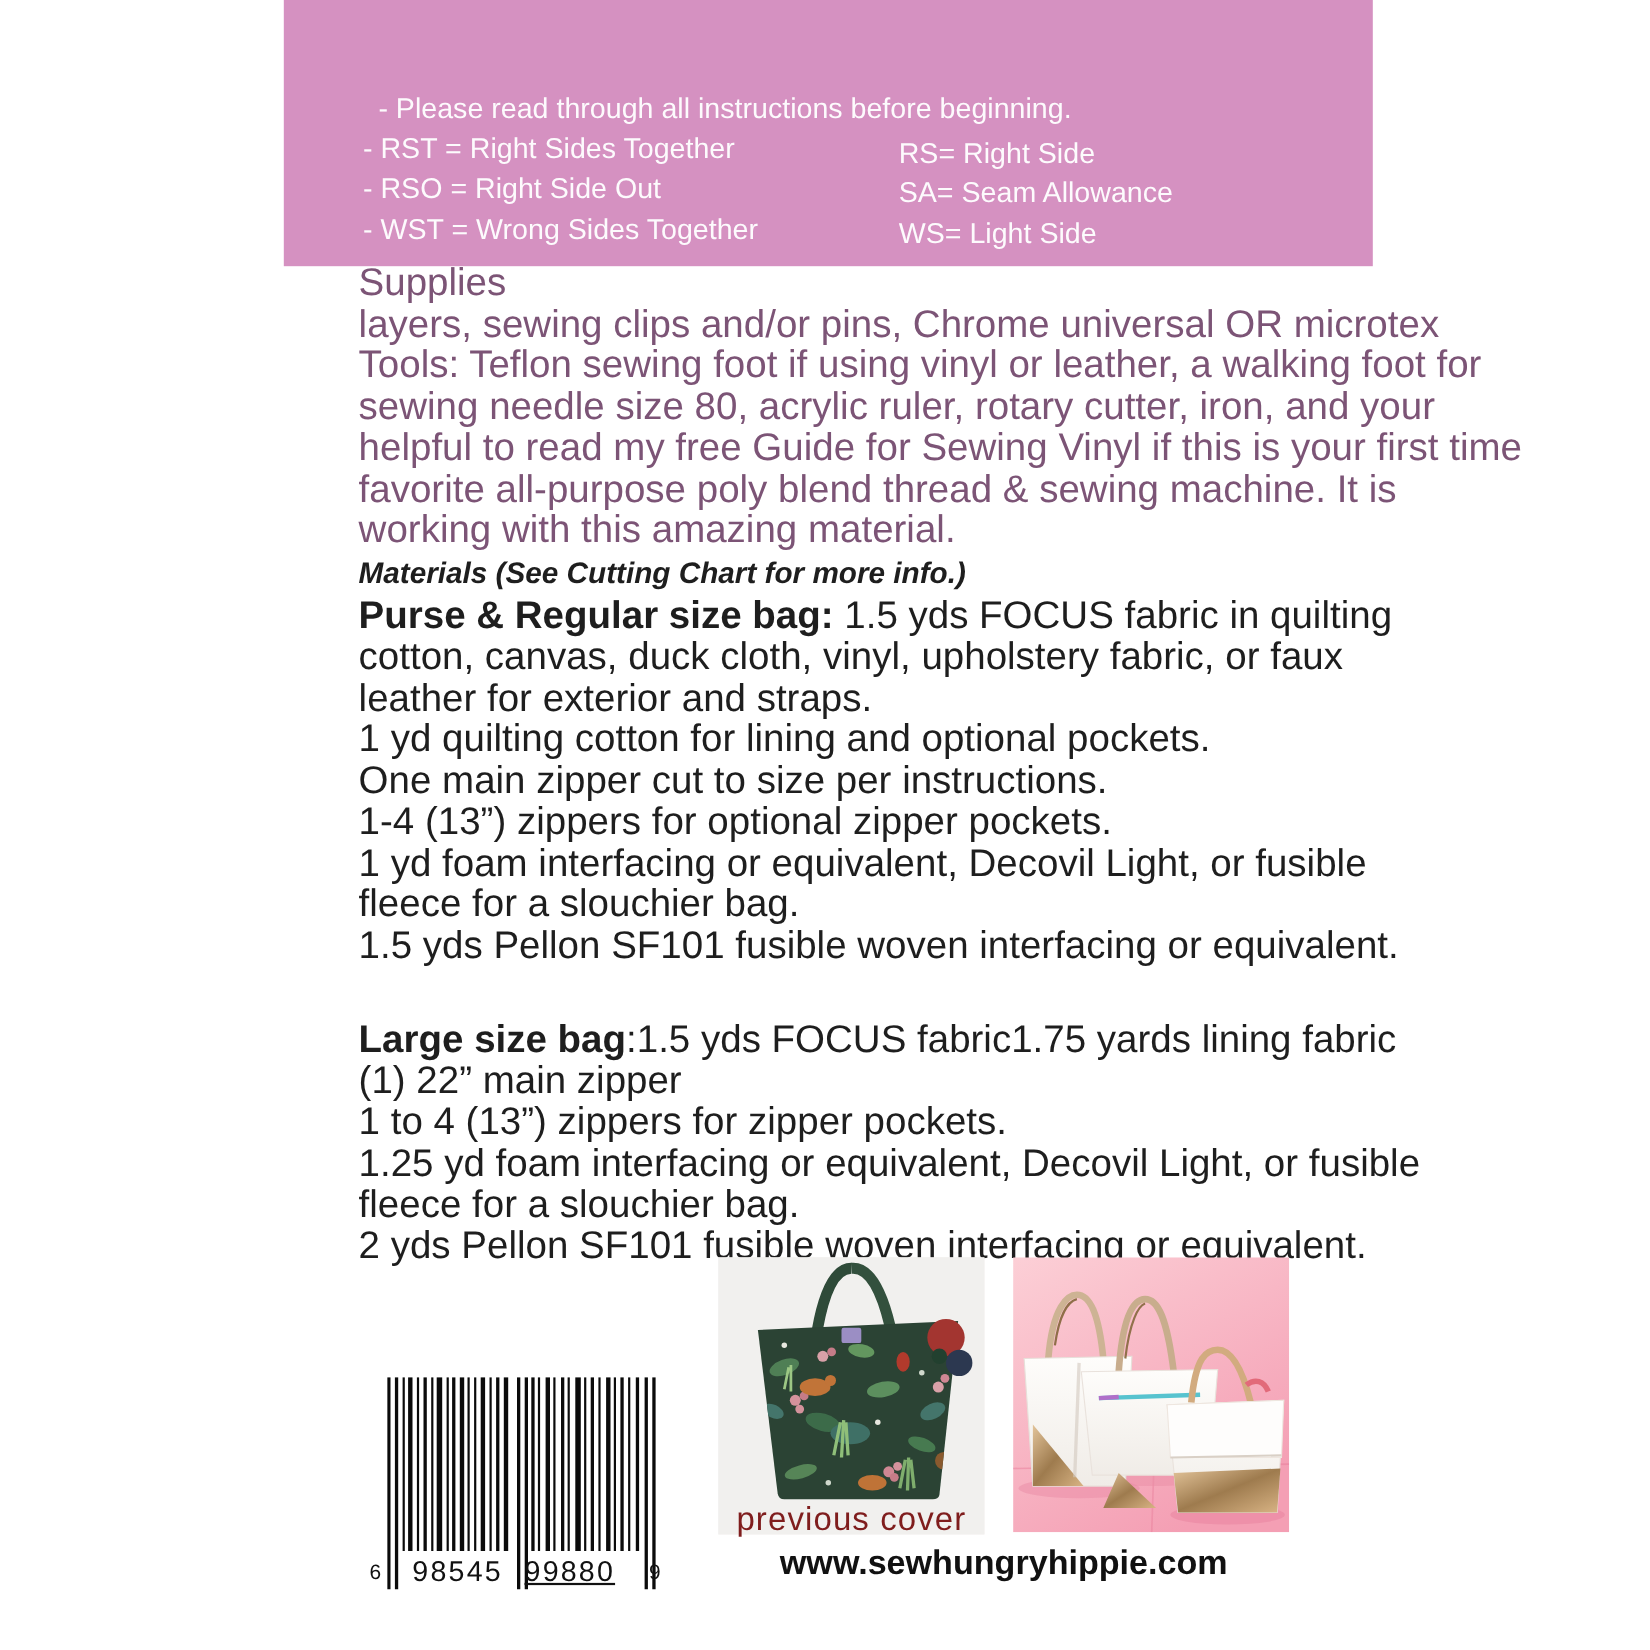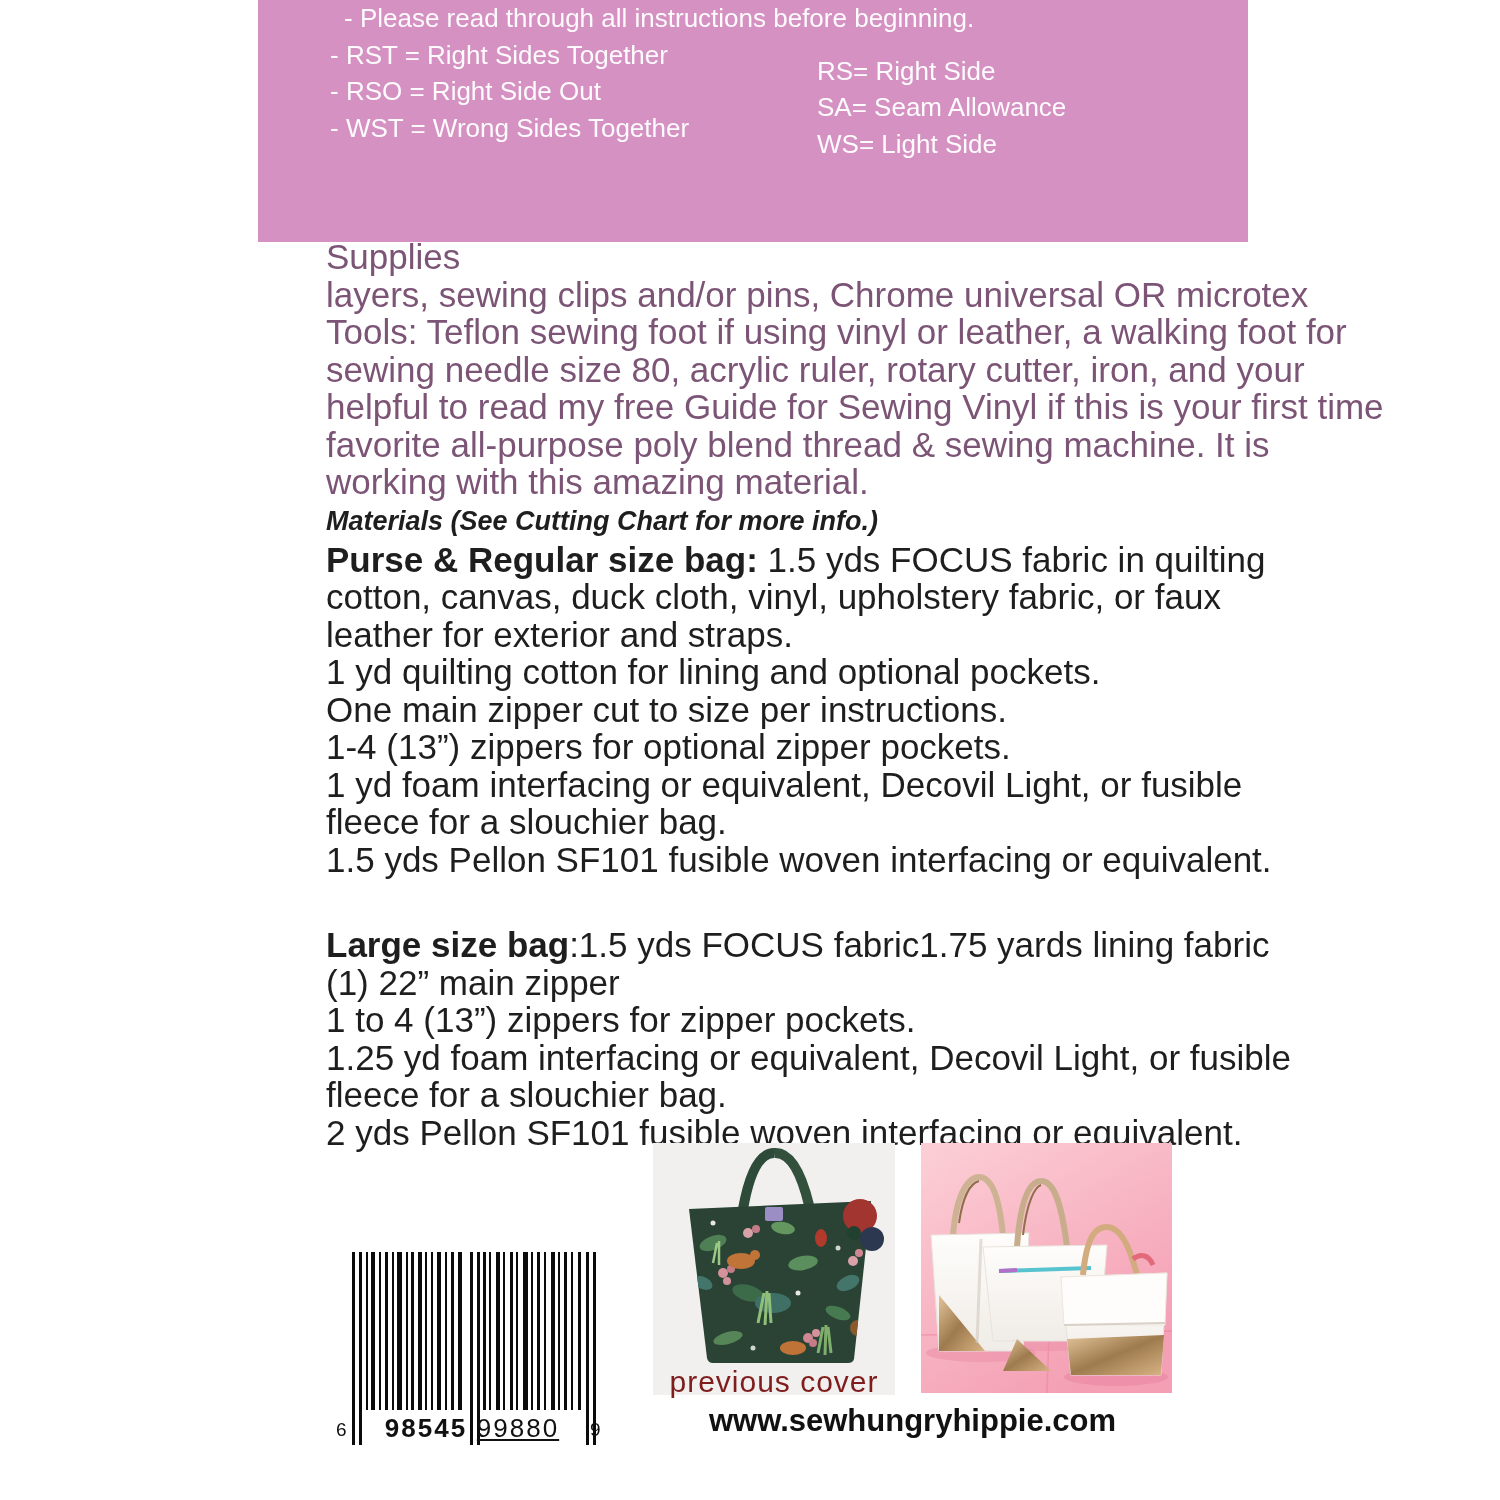--- a/index.html
+++ b/index.html
@@ -1,41 +1,41 @@
 <!DOCTYPE html>
 <html><head>
 <meta charset="utf-8">
 <style>
   html,body{margin:0;padding:0;background:#ffffff;}
   .page{position:relative;width:1500px;height:1500px;background:#ffffff;overflow:hidden;
         font-family:"Liberation Sans", sans-serif;color:#222;}
   .line{white-space:nowrap;line-height:37.5px;font-size:35px;}
   
   .pink-panel{position:absolute;left:258px;top:0;width:990px;height:242px;background:#d591c1;
-              color:#fdfbfd;box-sizing:border-box;}
+              color:#fdfbfd;padding-top:80px;box-sizing:border-box;}
   .pink-panel .pline{white-space:nowrap;line-height:36.5px;font-size:26px;position:relative;}
   .pink-panel .intro{margin-left:86px;}
   .pink-panel .col-left{margin-left:72px;}
-  .pink-panel .col-right{position:absolute;left:559px;top:16px;}
+  .pink-panel .col-right{position:absolute;left:559px;top:4px;}
   
   .supplies{position:absolute;left:326px;top:238px;color:#7c5476;}
   
   .materials{position:absolute;left:326px;top:503px;color:#1e1e1e;}
   .materials .heading{font-weight:bold;font-style:italic;font-size:27px;}
   .large-bag{position:absolute;left:326px;top:926px;color:#1e1e1e;}
   b.lead{font-weight:bold;}
   
   .barcode-block{position:absolute;left:336px;top:1205px;width:276px;height:245px;}
   .sku{position:absolute;left:0;top:0;width:100%;text-align:center;font-size:30px;color:#2a2a2a;
        letter-spacing:1px;}
   .bars{position:absolute;left:16px;top:47px;}
   .bdigit{position:absolute;font-size:26px;color:#111;top:208px;}
   .bdigit.small{font-size:19px;top:214px;}
   .d-lead{left:0px;}
-  .d-g1{left:40px;width:100px;text-align:center;letter-spacing:2px;font-weight:bold;}
+  .d-g1{left:30px;width:100px;text-align:center;letter-spacing:2px;}
   .d-g2{left:132px;width:100px;text-align:center;letter-spacing:2px;text-decoration:underline;}
   .d-trail{left:254px;}
   
   .photo-left{position:absolute;left:653px;top:1143px;width:242px;height:252px;background:#f1f0ee;}
   .photo-left svg{position:absolute;left:0;top:0;}
   .caption{position:absolute;left:0;top:222px;width:100%;text-align:center;font-size:30px;
            color:#7f1d1d;letter-spacing:1px;}
   .photo-right{position:absolute;left:921px;top:1143px;width:251px;height:250px;}
   
   .site-url{position:absolute;left:653px;top:1403px;width:519px;text-align:center;

